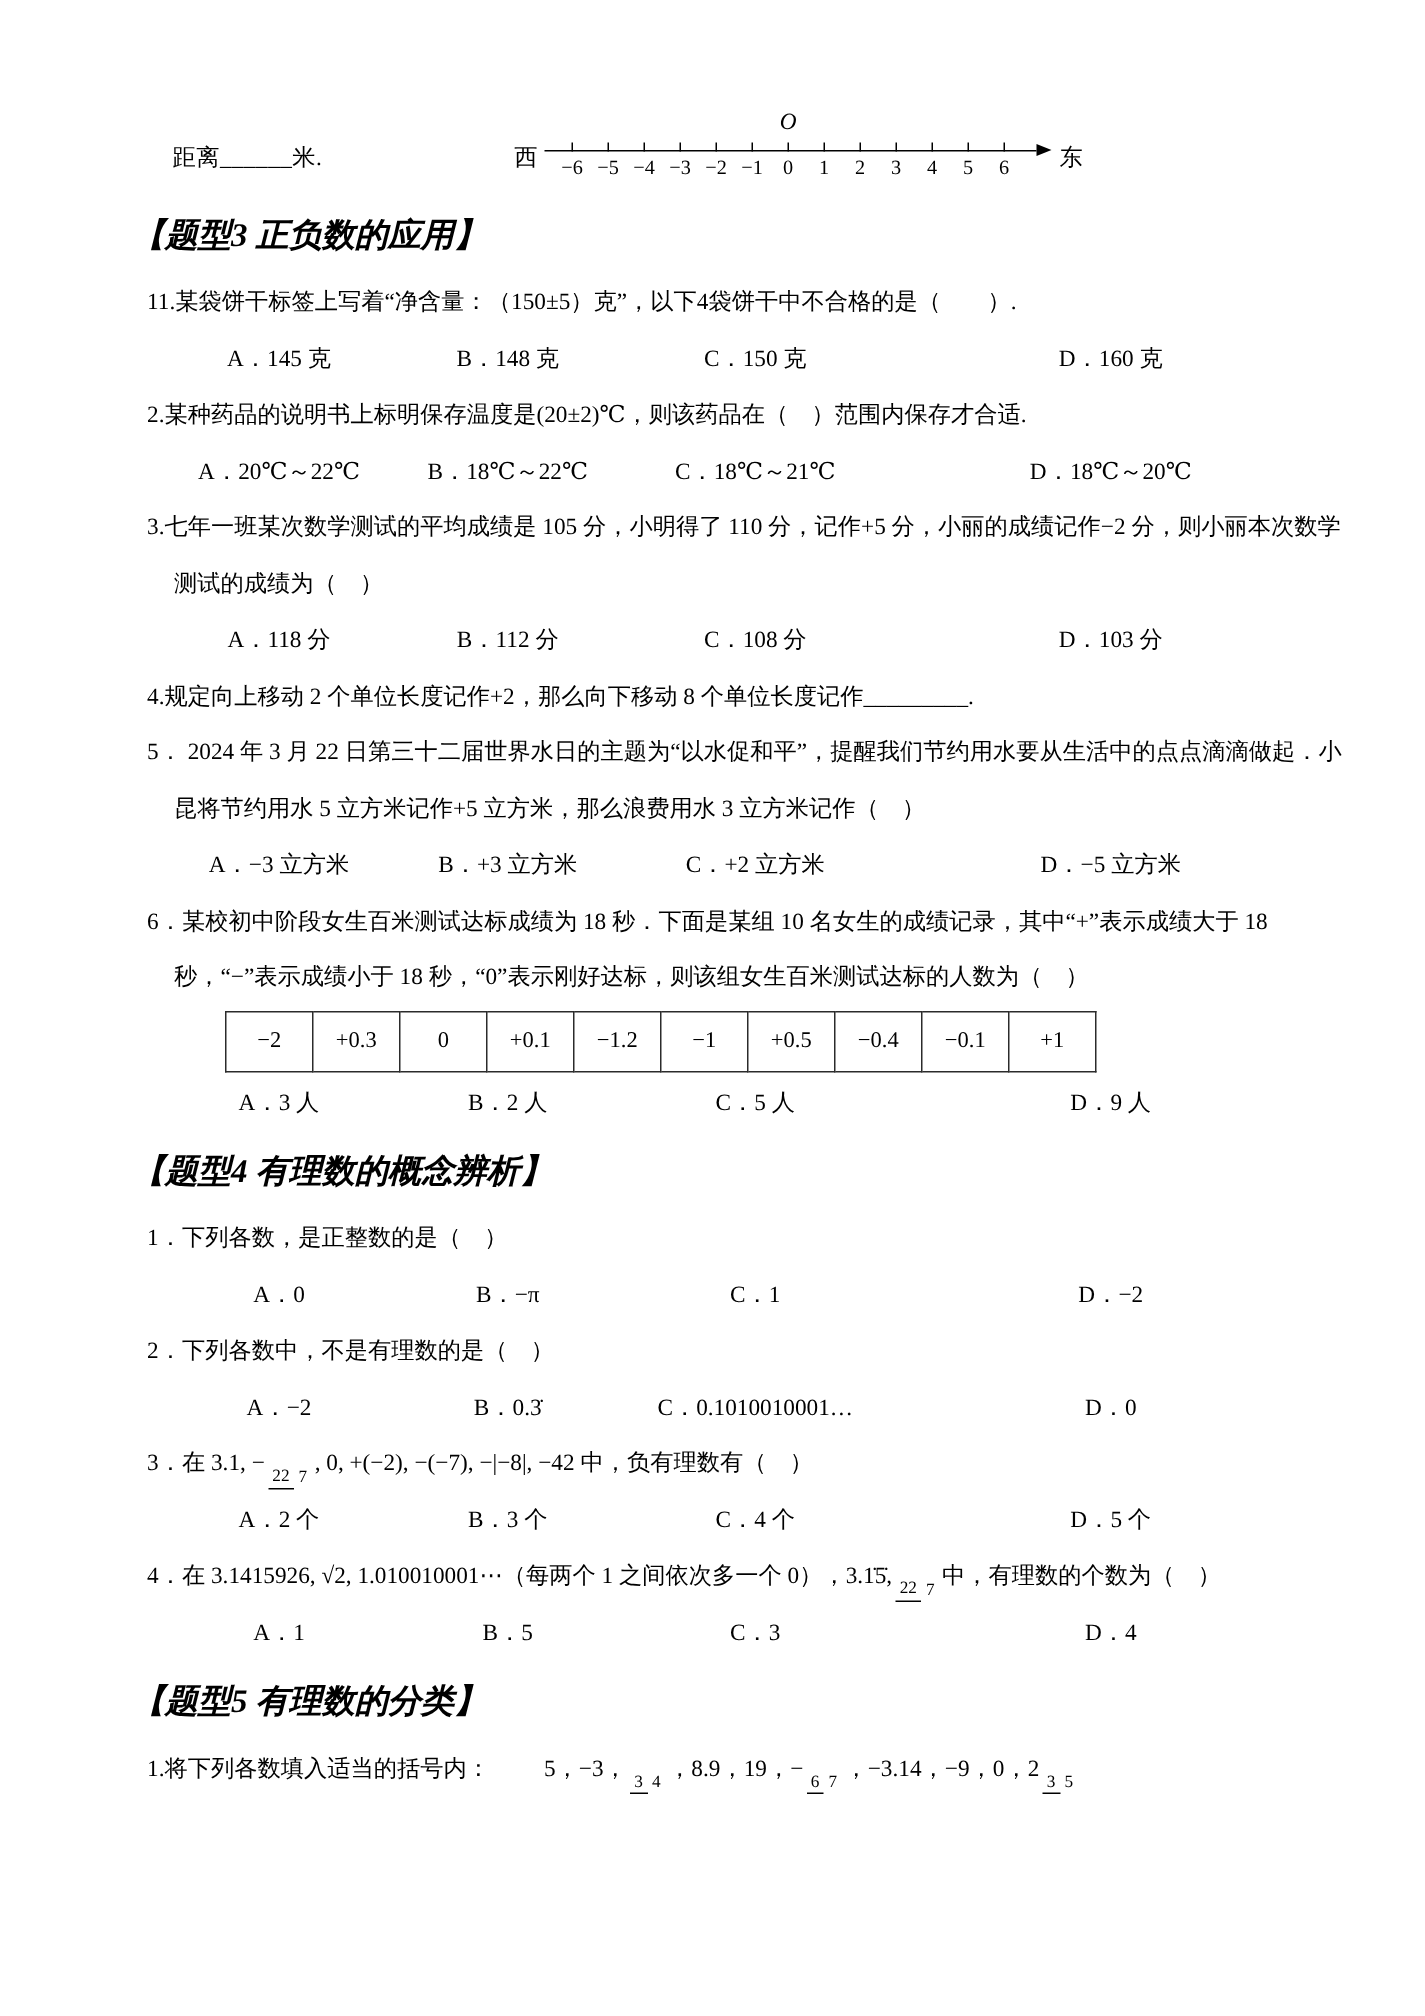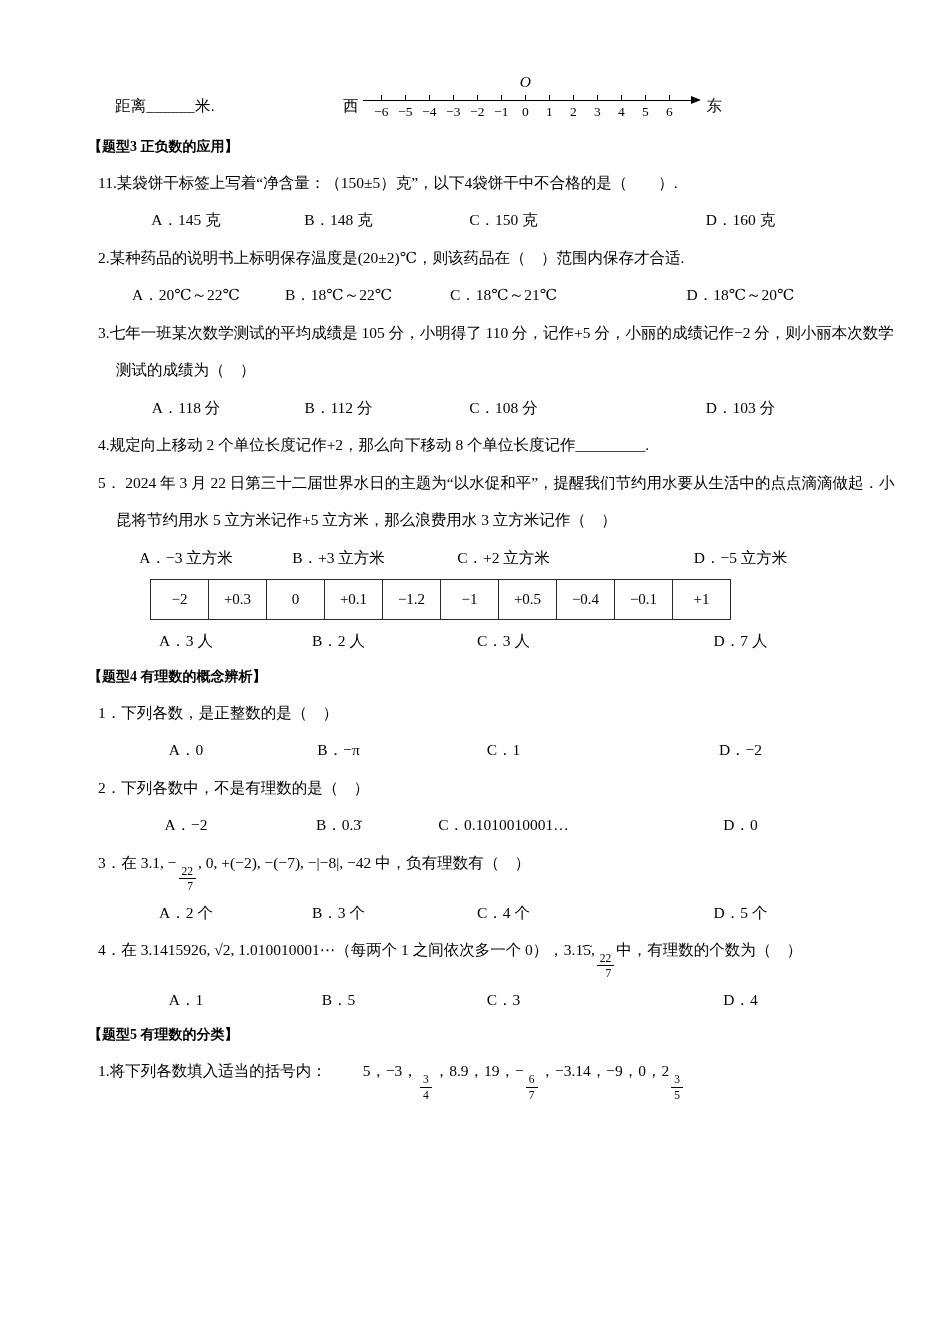--- a/index.html
+++ b/index.html
@@ -20,31 +20,31 @@
   .nl-axis { position:absolute; left:0; right:10px; top:16px; border-top:1.6px solid #000; }
   .nl-arrowhead { position:absolute; right:0; top:12.1px; width:0; height:0;
     border-top:4.7px solid transparent; border-bottom:4.7px solid transparent; border-left:10px solid #000; }
   .nl-ticks { position:absolute; left:6px; top:0; display:flex; }
   .nl-tick { width:24px; display:flex; flex-direction:column; align-items:center; }
   .nl-mark { width:1.4px; height:6px; background:#000; margin-top:10.6px; }
   .nl-num { font-size:13.5px; line-height:1.2; margin-top:3px; white-space:nowrap; }
   .nl-origin { position:absolute; left:162px; top:-10px; transform:translateX(-50%);
     font-style:italic; font-size:15.5px; line-height:1; }
   
-  .sec-title { font-weight:bold; font-size:14px; }
+  .sec-title { font-weight:bold; font-size:22px;font-style:italic; }
   .problem { padding-left:28px; text-indent:-18px; }
   .ptext {}
   .opts { display:grid; grid-template-columns:140px 165px 165px 1fr; text-indent:0;text-align:center; }
   .opt { white-space:nowrap; }
   
   .score-table { border-collapse:collapse; margin:3px 0 2px 34px; text-indent:0; line-height:1.4; }
   .score-table td { border:1.3px solid #2b2b2b; padding:9px 0; text-align:center;
     font-size:15px; min-width:58px; }
   
-  .frac { display:inline-flex; flex-direction:column; align-items:flex-end; vertical-align:-7px;
+  .frac { display:inline-flex; flex-direction:row; align-items:center; vertical-align:-7px;
     font-size:11.5px; line-height:1.25; margin:0 2px; text-indent:0; }
   .frac .fn { border-bottom:1px solid #000; padding:0 3px; }
   .frac .fd { padding:0 3px; }
   .gap { display:inline-block; width:36px; }
 </style>
 </head>
 <body>
 
 <div class="doc">
 
@@ -155,41 +155,42 @@
     <div class="ptext">5． 2024 年 3 月 22 日第三十二届世界水日的主题为“以水促和平”，提醒我们节约用水要从生活中的点点滴滴做起．小昆将节约用水 5 立方米记作+5 立方米，那么浪费用水 3 立方米记作（　）</div>
     <div class="opts">
       <span class="opt">A．−3 立方米</span>
       <span class="opt">B．+3 立方米</span>
       <span class="opt">C．+2 立方米</span>
       <span class="opt">D．−5 立方米</span>
     </div>
   </div>
 
   <div class="problem">
+    <div class="ptext">6．某校初中阶段女生百米测试达标成绩为 18 秒．下面是某组 10 名女生的成绩记录，其中“+”表示成绩大于 18 秒，“−”表示成绩小于 18 秒，“0”表示刚好达标，则该组女生百米测试达标的人数为（　）</div>
     <table class="score-table">
       <tbody>
           <tr>
         <td>−2</td>
         <td>+0.3</td>
         <td>0</td>
         <td>+0.1</td>
         <td>−1.2</td>
         <td>−1</td>
         <td>+0.5</td>
         <td>−0.4</td>
         <td>−0.1</td>
         <td>+1</td>
       </tr>
     </tbody>
       </table>
     <div class="opts">
       <span class="opt">A．3 人</span>
       <span class="opt">B．2 人</span>
-      <span class="opt">C．3 人</span>
-      <span class="opt">D．7 人</span>
+      <span class="opt">C．5 人</span>
+      <span class="opt">D．9 人</span>
     </div>
   </div>
 
   <div class="sec-title">【题型4 有理数的概念辨析】</div>
 
   <div class="problem">
     <div class="ptext">1．下列各数，是正整数的是（　）</div>
     <div class="opts">
       <span class="opt">A．0</span>
       <span class="opt">B．−π</span>

